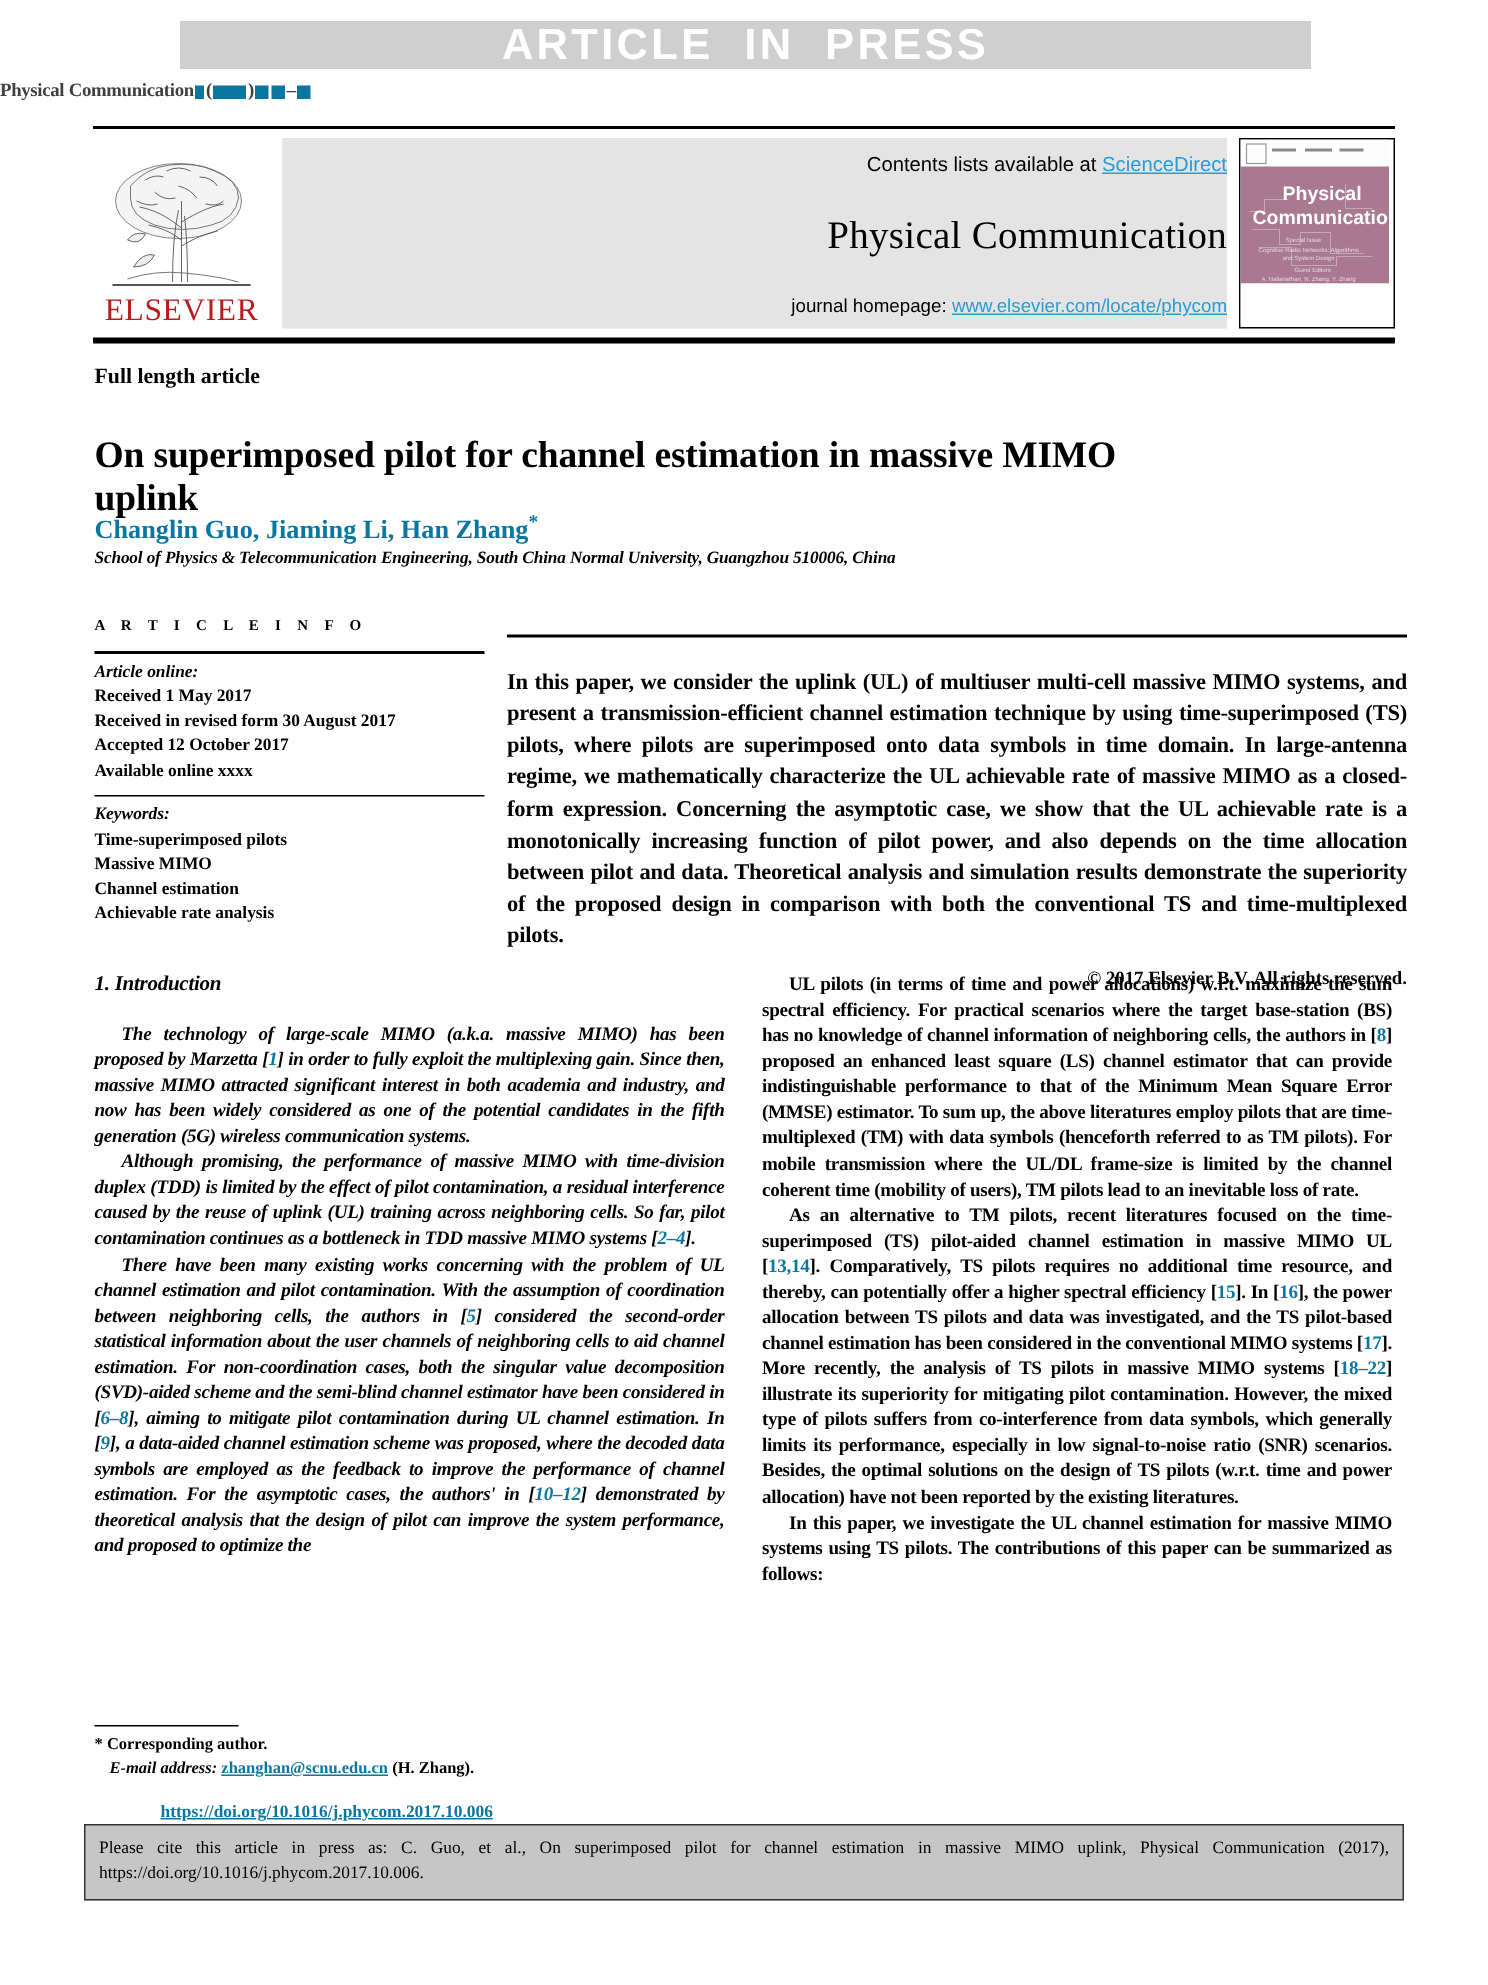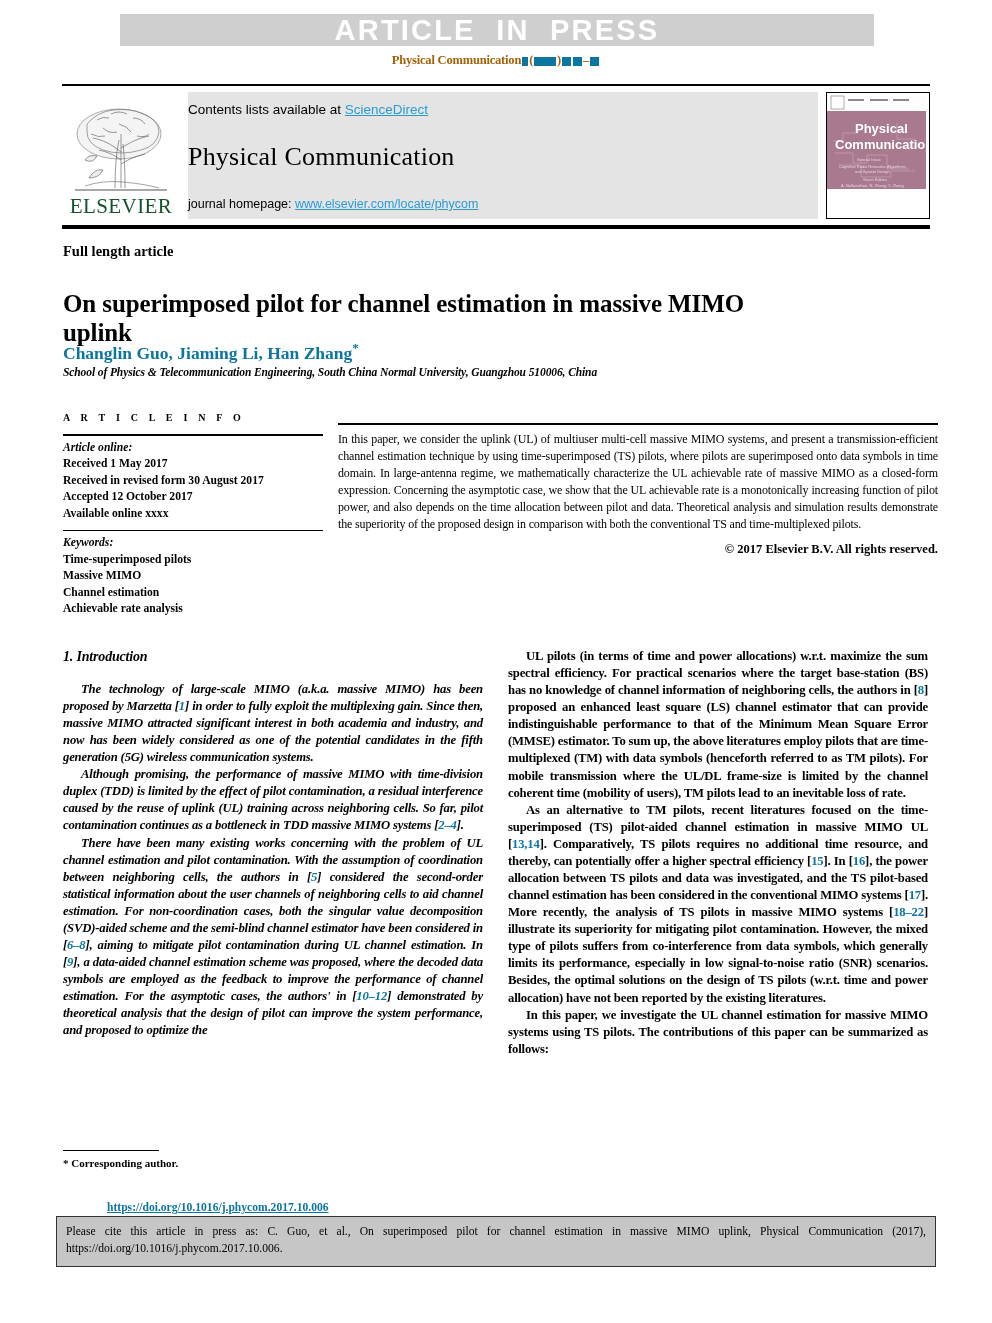--- a/index.html
+++ b/index.html
@@ -36,22 +36,21 @@
     font-size: 29px;
     letter-spacing: 2.2px;
     white-space: pre;
   }
 
   
   .running-head {
     position: absolute;
     left: 0; right: 0;
     top: 53px;
-    text-align: center;
-    color: #a16207;
+    color: #404040;
     font-family: "Liberation Serif", serif;
     font-weight: bold;
     font-size: 12.5px;
     letter-spacing: -0.2px;
   }
   .blk {
     display: inline-block;
     background: #0b76a0;
     vertical-align: middle;
     margin: 0 1px;
@@ -81,32 +80,32 @@
   .elsevier-logo {
     width: 118px;
     flex: 0 0 118px;
     display: flex;
     flex-direction: column;
     align-items: center;
     justify-content: flex-end;
     padding-bottom: 2px;
   }
   .elsevier-word {
-    color: #14532d;
+    color: #b91c1c;
     font-family: "Liberation Serif", serif;
     font-size: 21px;
     letter-spacing: 0.4px;
     line-height: 1;
   }
   .sd-box {
     flex: 1 1 auto;
     background: #e4e4e4;
     display: flex;
     flex-direction: column;
-    align-items: flex-start;
+    align-items: flex-end;
     justify-content: space-between;
     padding: 10px 0 8px 0;
     margin: 0 8px;
     gap: 16px;
   }
   .sd-line1 { font-size: 13.5px; font-family: "Liberation Sans", sans-serif; }
   .sd-link { color: #2a9bd6; }
   .journal-name {
     font-family: "Liberation Serif", serif;
     font-size: 26px;
@@ -186,25 +185,25 @@
     margin-top: 8px;
   }
   .info-body {
     font-size: 11.6px;
     line-height: 1.42;
     font-weight: bold;
     padding-top: 4px;
   }
   .info-body .it { font-style: italic; }
   .abstract-body {
-    font-size: 12px;
+    font-size: 15px;
     line-height: 1.41;
     text-align: justify;
-    padding-top: 6px;
-    font-weight: normal;
+    padding-top: 20px;
+    font-weight: bold;
     letter-spacing: -0.15px;
   }
   .copyright {
     text-align: right;
     font-size: 12.5px;
     font-weight: bold;
     padding-top: 10px;
   }
 
   
@@ -397,20 +396,25 @@
 <div class="body-col right">
   <p>UL pilots (in terms of time and power allocations) w.r.t. maximize the sum spectral efficiency. For practical scenarios where the target base-station (BS) has no knowledge of channel information of neighboring cells, the authors in [<span class="ref" style="color:#0b76a0">8</span>] proposed an enhanced least square (LS) channel estimator that can provide indistinguishable performance to that of the Minimum Mean Square Error (MMSE) estimator. To sum up, the above literatures employ pilots that are time-multiplexed (TM) with data symbols (henceforth referred to as TM pilots). For mobile transmission where the UL/DL frame-size is limited by the channel coherent time (mobility of users), TM pilots lead to an inevitable loss of rate.</p>
   <p>As an alternative to TM pilots, recent literatures focused on the time-superimposed (TS) pilot-aided channel estimation in massive MIMO UL [<span class="ref" style="color:#0b76a0">13,14</span>]. Comparatively, TS pilots requires no additional time resource, and thereby, can potentially offer a higher spectral efficiency [<span class="ref" style="color:#0b76a0">15</span>]. In [<span class="ref" style="color:#0b76a0">16</span>], the power allocation between TS pilots and data was investigated, and the TS pilot-based channel estimation has been considered in the conventional MIMO systems [<span class="ref" style="color:#0b76a0">17</span>]. More recently, the analysis of TS pilots in massive MIMO systems [<span class="ref" style="color:#0b76a0">18–22</span>] illustrate its superiority for mitigating pilot contamination. However, the mixed type of pilots suffers from co-interference from data symbols, which generally limits its performance, especially in low signal-to-noise ratio (SNR) scenarios. Besides, the optimal solutions on the design of TS pilots (w.r.t. time and power allocation) have not been reported by the existing literatures.</p>
   <p>In this paper, we investigate the UL channel estimation for massive MIMO systems using TS pilots. The contributions of this paper can be summarized as follows:</p>
 </div>
 
 <div class="footnote">
   <div class="footnote-rule"></div>
   <div class="footnote-text">
     <div>* Corresponding author.</div>
+    <div style="padding-left:10px">
+      <span class="it">E-mail address:</span>
+      <a class="mail-link" href="#">zhanghan@scnu.edu.cn</a>
+      <span>(H. Zhang).</span>
+    </div>
   </div>
 </div>
 
 <div class="doi-block">
   <a class="doi-link" href="#">https://doi.org/10.1016/j.phycom.2017.10.006</a>
   <div>1874-4907/© 2017 Elsevier B.V. All rights reserved.</div>
 </div>
 
 <div class="cite-band">
   <span>Please cite this article in press as: C. Guo, et al., On superimposed pilot for channel estimation in massive MIMO uplink, Physical Communication (2017), https://doi.org/10.1016/j.phycom.2017.10.006.</span>

